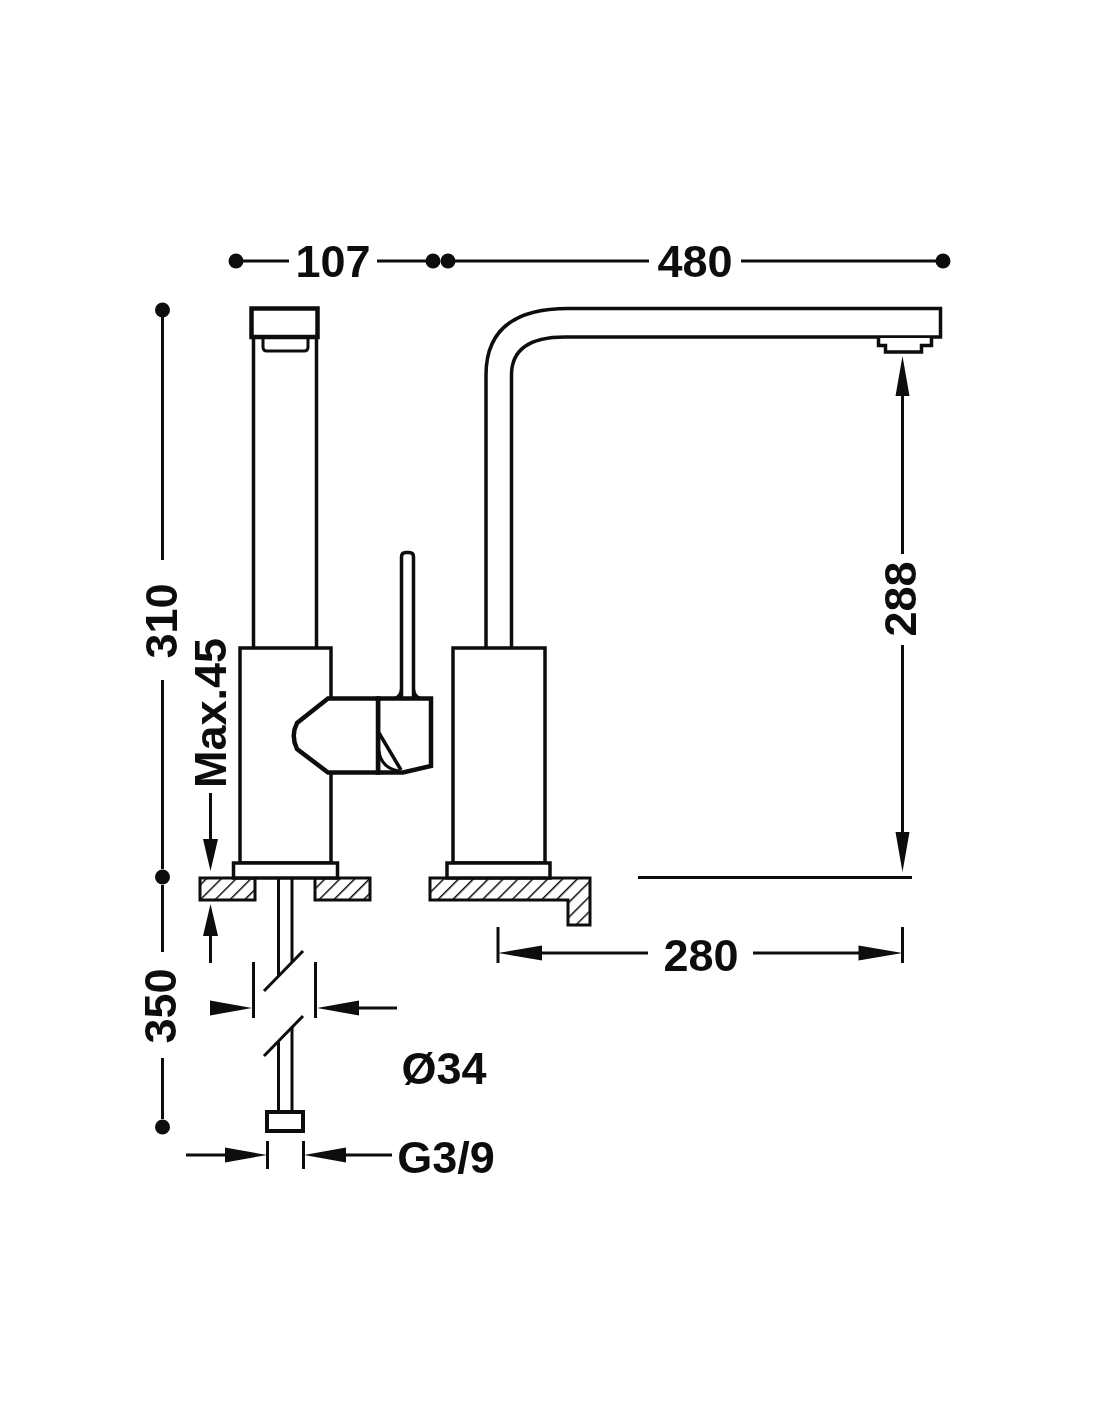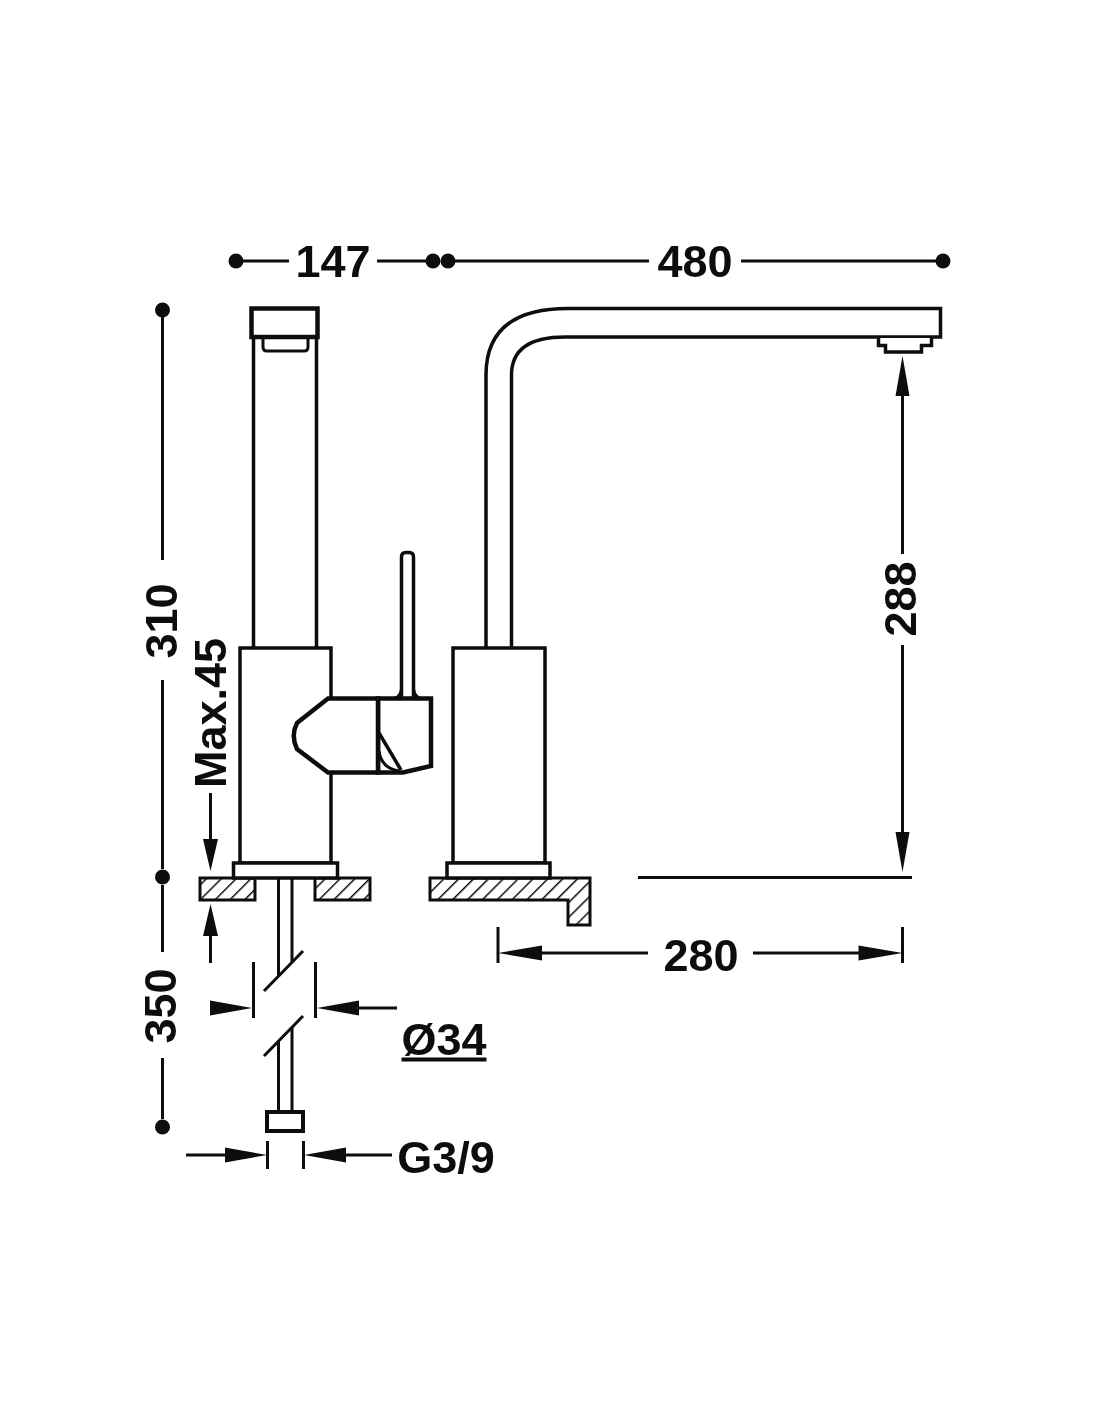--- a/index.html
+++ b/index.html
@@ -136,31 +136,31 @@
     <g stroke="#0d0d0d" fill="#0d0d0d">
       <line x1="186" y1="1155" x2="228" y2="1155" stroke-width="3"></line>
       <polygon points="267,1155 225,1147.5 225,1162.5" stroke="none"></polygon>
       <line x1="267.5" y1="1141" x2="267.5" y2="1169" stroke-width="3"></line>
       <line x1="303.5" y1="1141" x2="303.5" y2="1169" stroke-width="3"></line>
       <polygon points="304,1155 346,1147.5 346,1162.5" stroke="none"></polygon>
       <line x1="346" y1="1155" x2="392" y2="1155" stroke-width="3"></line>
     </g>
   </svg>
 
-  <div class="dim-label" style="left:333px;top:261px;">147</div>
+  <div class="dim-label" style="left:333px;top:261px;">107</div>
 
   <div class="dim-label" style="left:695px;top:261px;">480</div>
 
   <div class="dim-label vertical" style="left:161px;top:621px;">310</div>
 
   <div class="dim-label vertical" style="left:210px;top:713px;">Max.45</div>
 
   <div class="dim-label vertical" style="left:160px;top:1006px;">350</div>
 
   <div class="dim-label vertical" style="left:900px;top:599px;">288</div>
 
   <div class="dim-label" style="left:701px;top:955px;">280</div>
 
-  <div class="dim-label" style="left:444px;top:1039px;text-decoration:underline;">Ø34</div>
+  <div class="dim-label" style="left:444px;top:1068px;">Ø34</div>
 
   <div class="dim-label" style="left:446px;top:1157px;">G3/9</div>
 
 </div>
 
 </body></html>

